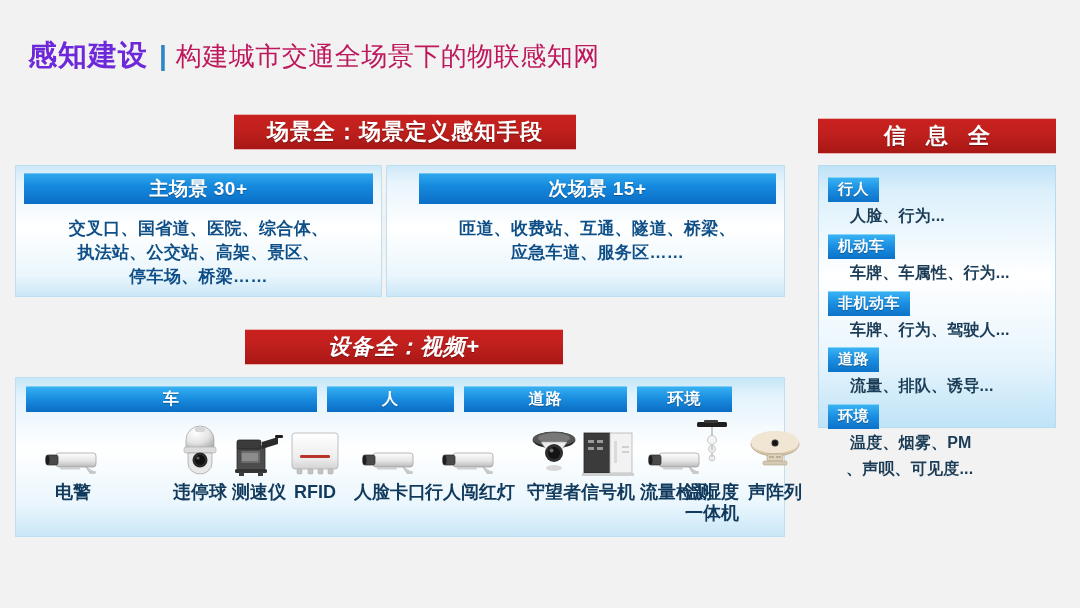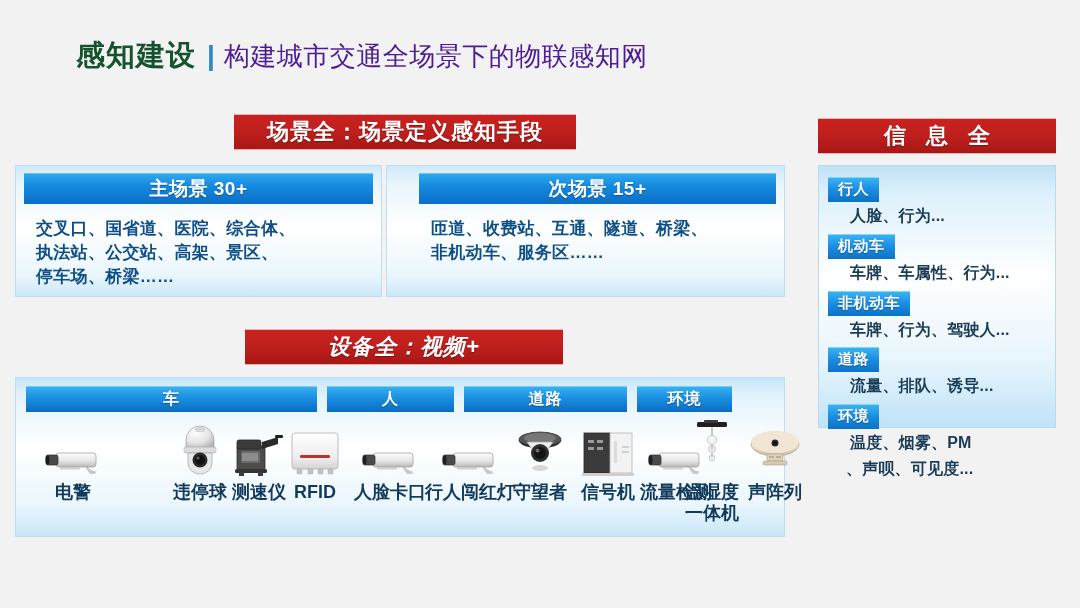--- a/index.html
+++ b/index.html
@@ -10,30 +10,29 @@
     overflow: hidden;
   }
   .slide { position: relative; width: 1080px; height: 608px; background: #f2f2f2; }
 
   
   .title-wrap {
     position: absolute; left: 28px; top: 36px;
     display: flex; align-items: baseline; white-space: nowrap;
   }
   .title-main {
-    font-size: 29px; font-weight: bold; color: #14532d;
+    font-size: 29px; font-weight: bold; color: #6d28d9;
     letter-spacing: 1px;
-    margin-left: 48px;
   }
   .title-divider {
     font-size: 28px; font-weight: bold; color: #2f86c4;
     margin: 0 9px 0 11px;
   }
   .title-sub {
-    font-size: 26px; color: #4c1d95; letter-spacing: 0.5px;
+    font-size: 26px; color: #be185d; letter-spacing: 0.5px;
   }
 
   
   .red-banner {
     position: absolute;
     background: linear-gradient(180deg,#c9211f 0%, #c0201d 45%, #a81715 100%);
     border-top: 1px solid #e8b3b0;
     border-bottom: 1px solid #e8b3b0;
     display: flex; align-items: center; justify-content: center;
     color: #ffffff; font-weight: bold;
@@ -57,20 +56,21 @@
     height: 31px;
     background: linear-gradient(180deg,#2ea7ee 0%, #1488dd 42%, #0b6fc6 100%);
     border-top: 1px solid #6fc4f3;
     display: flex; align-items: center; justify-content: center;
     color: #ffffff; font-weight: bold; font-size: 19px;
     text-shadow: 0 1px 1px rgba(0,0,0,.3);
     letter-spacing: 0.5px;
   }
   .panel-body {
     margin-top: 13px;
+    text-align: center;
     color: #0f4f87; font-weight: bold; font-size: 17px;
     line-height: 1.42; letter-spacing: 0.3px;
     padding: 0 12px;
   }
 
   
   #device-panel {
     position: absolute; left: 15px; top: 377px; width: 770px; height: 160px;
     background: linear-gradient(180deg,#c7e6f8 0%,#e4f3fc 12%,#ffffff 45%,#eaf6fd 80%,#c9e7f8 100%);
     border: 1px solid #bddff2;
@@ -142,21 +142,21 @@
   <div class="scene-panel" id="scene-main">
     <div class="panel-head">主场景 30+</div>
     <div class="panel-body" style="white-space:pre-line">交叉口、国省道、医院、综合体、
 执法站、公交站、高架、景区、
 停车场、桥梁……</div>
   </div>
 
   <div class="scene-panel" id="scene-sub">
     <div class="panel-head">次场景 15+</div>
     <div class="panel-body" style="white-space:pre-line">匝道、收费站、互通、隧道、桥梁、
-非机动车、服务区……</div>
+应急车道、服务区……</div>
   </div>
 
   <div id="device-panel">
     <div class="tab-row">
       <div class="dev-tab tab-w-che">车</div>
       <div class="dev-tab tab-w-ren">人</div>
       <div class="dev-tab tab-w-lu">道路</div>
       <div class="dev-tab tab-w-huan">环境</div>
     </div>
 
@@ -271,21 +271,21 @@
       <rect x="14" y="9" width="40" height="14" rx="3" fill="url(#bcg)" stroke="#9a9a9a" stroke-width="0.7"></rect>
       <rect x="4" y="11" width="12" height="10" rx="2" fill="#4a4a4a" stroke="#2c2c2c" stroke-width="0.7"></rect>
       <ellipse cx="5.5" cy="16" rx="2" ry="4.5" fill="#1d1d1d"></ellipse>
       <rect x="18" y="23" width="20" height="2.5" rx="1" fill="#cfcfcf"></rect>
       <path d="M44 23 l8 5 h-5 z" fill="#d4d4d4" stroke="#a5a5a5" stroke-width="0.6"></path>
       <rect x="47" y="27" width="7" height="3" rx="1.4" fill="#c9c9c9"></rect>
     </svg>
           </div>
           <div class="dev-label">行人闯红灯</div>
         </div>
-        <div class="dev-item" style="left: 482px; width: 64px;">
+        <div class="dev-item" style="left: 496px; width: 64px;">
           <div class="dev-img">
             <svg width="52" height="50" viewBox="0 0 52 50">
       <defs>
                 <linearGradient id="dmg" x1="0" y1="0" x2="0" y2="1">
         <stop offset="0" stop-color="#6d6d6d"></stop>
                   <stop offset="0.4" stop-color="#3a3a3a"></stop>
                   <stop offset="1" stop-color="#202020"></stop>
       </linearGradient>
               </defs>
       <ellipse cx="26" cy="12" rx="21" ry="8" fill="url(#dmg)" stroke="#191919" stroke-width="0.7"></ellipse>

